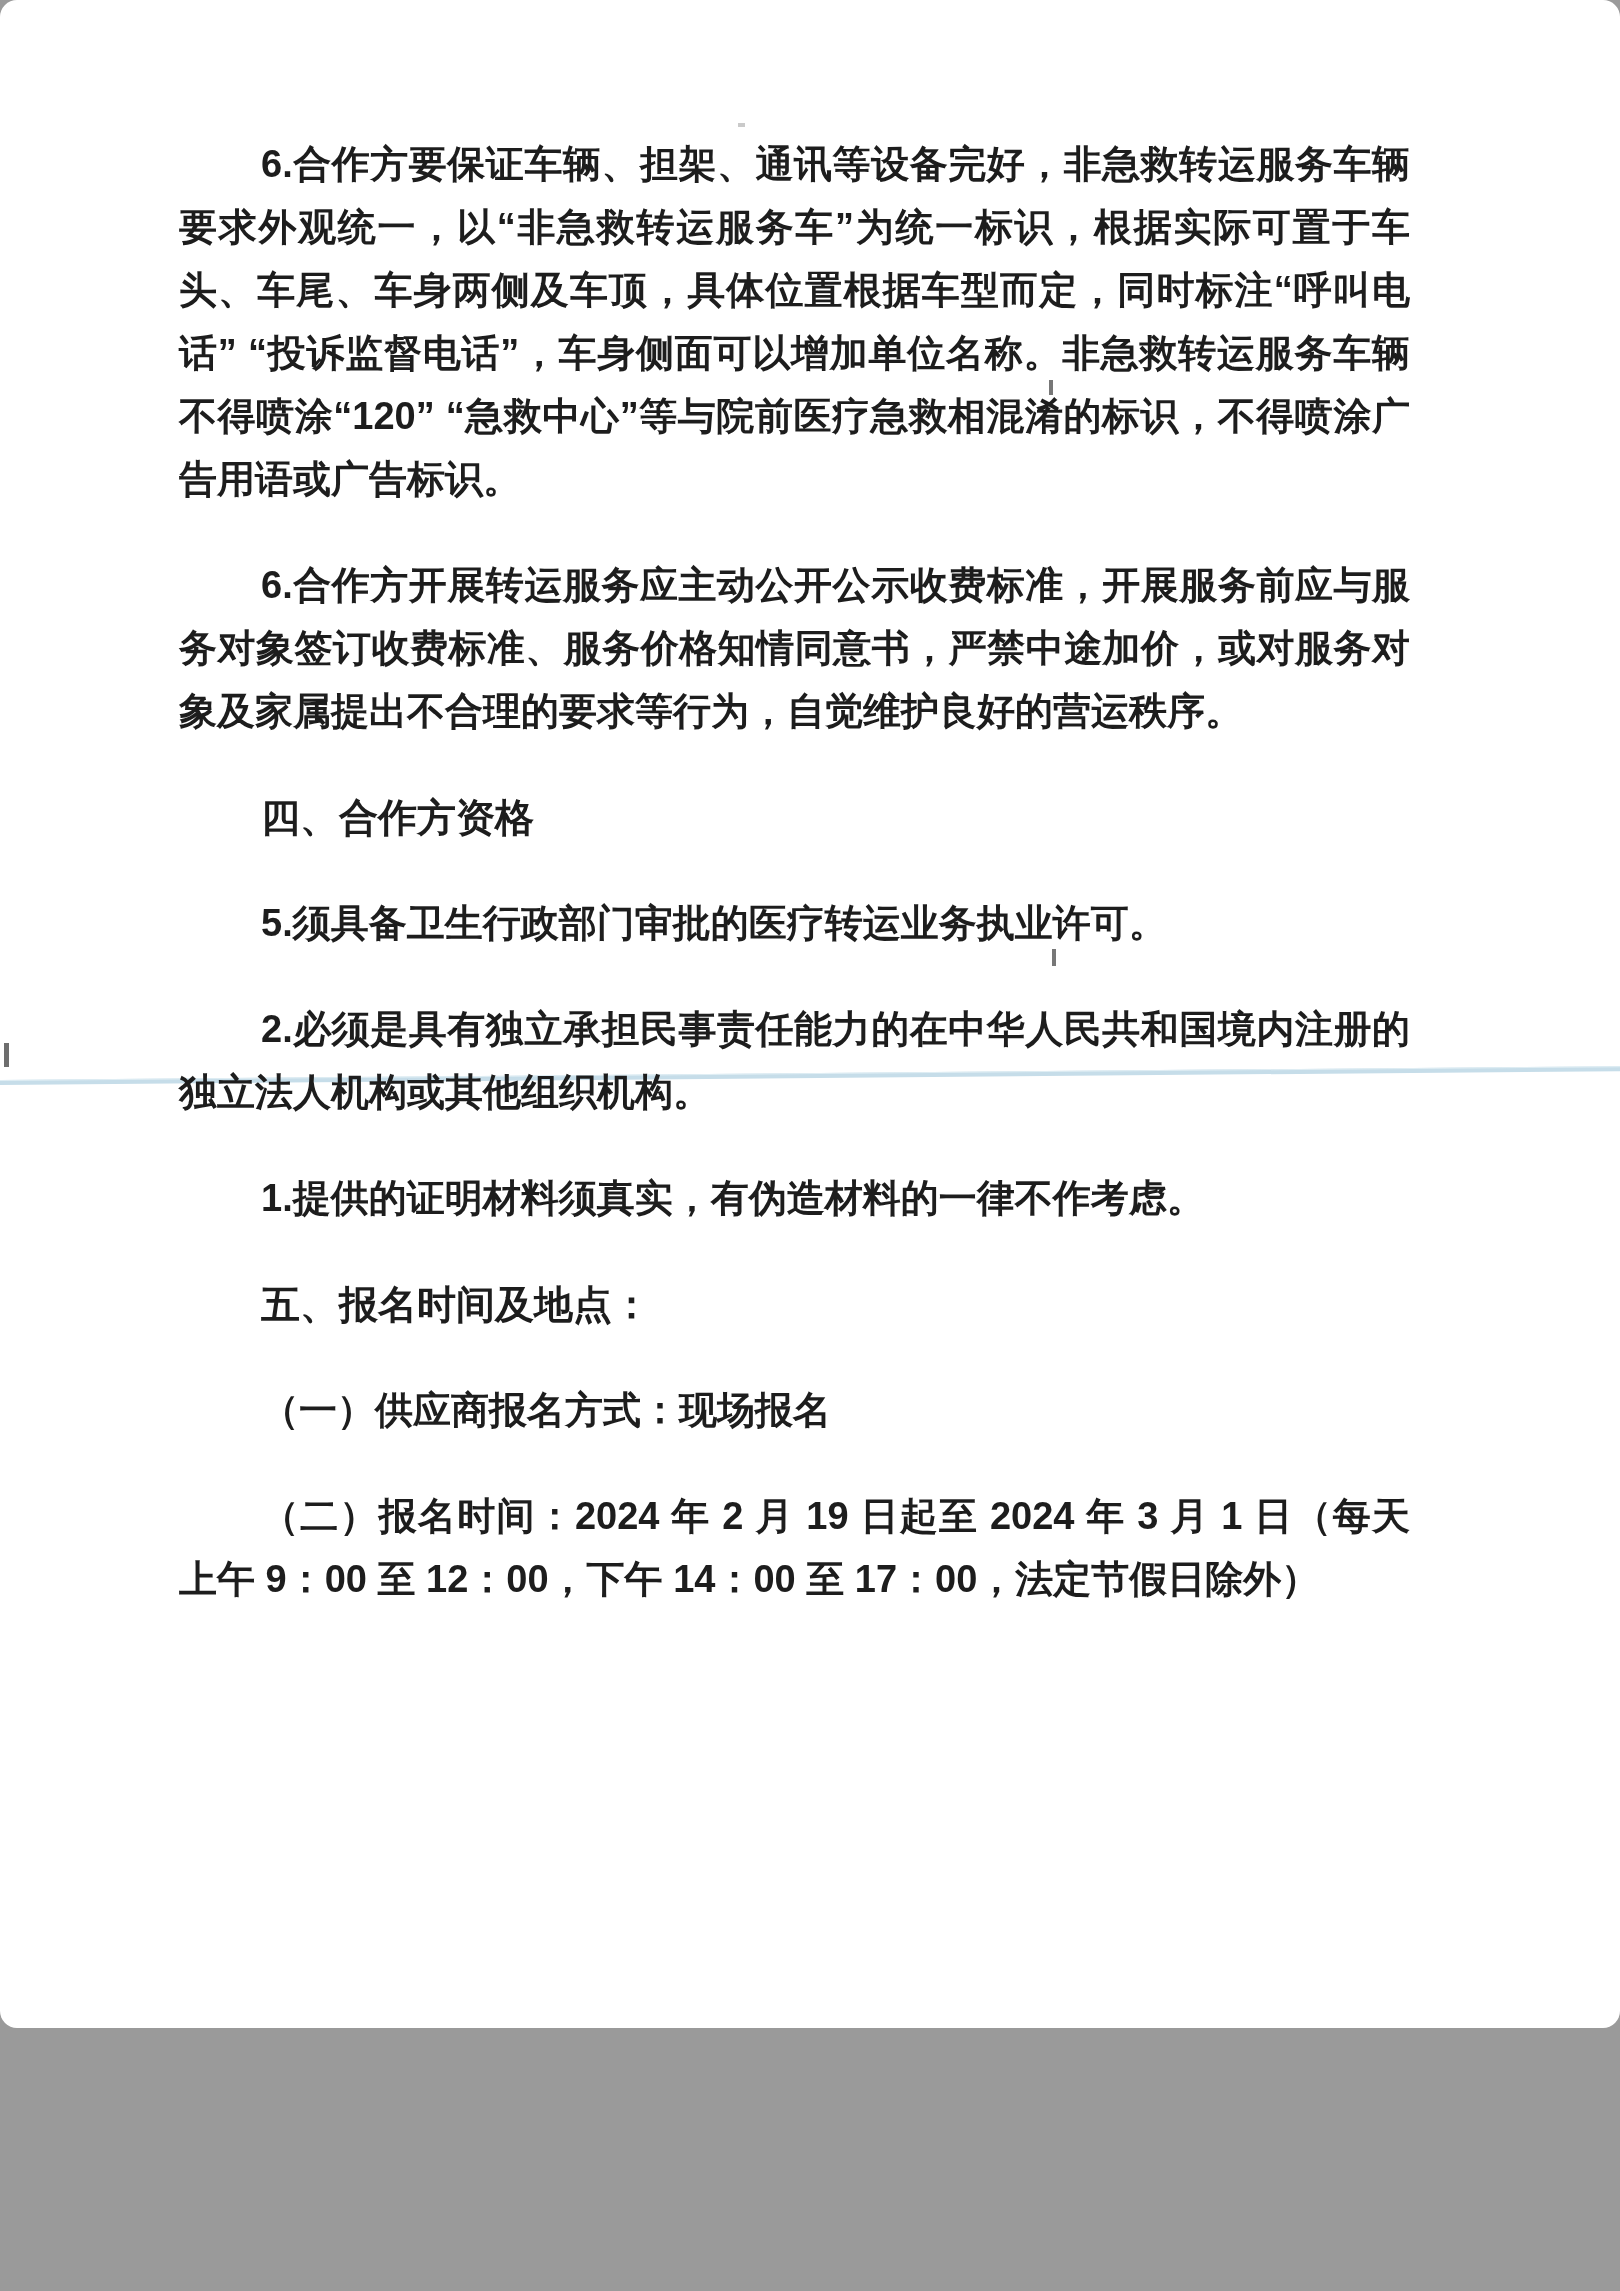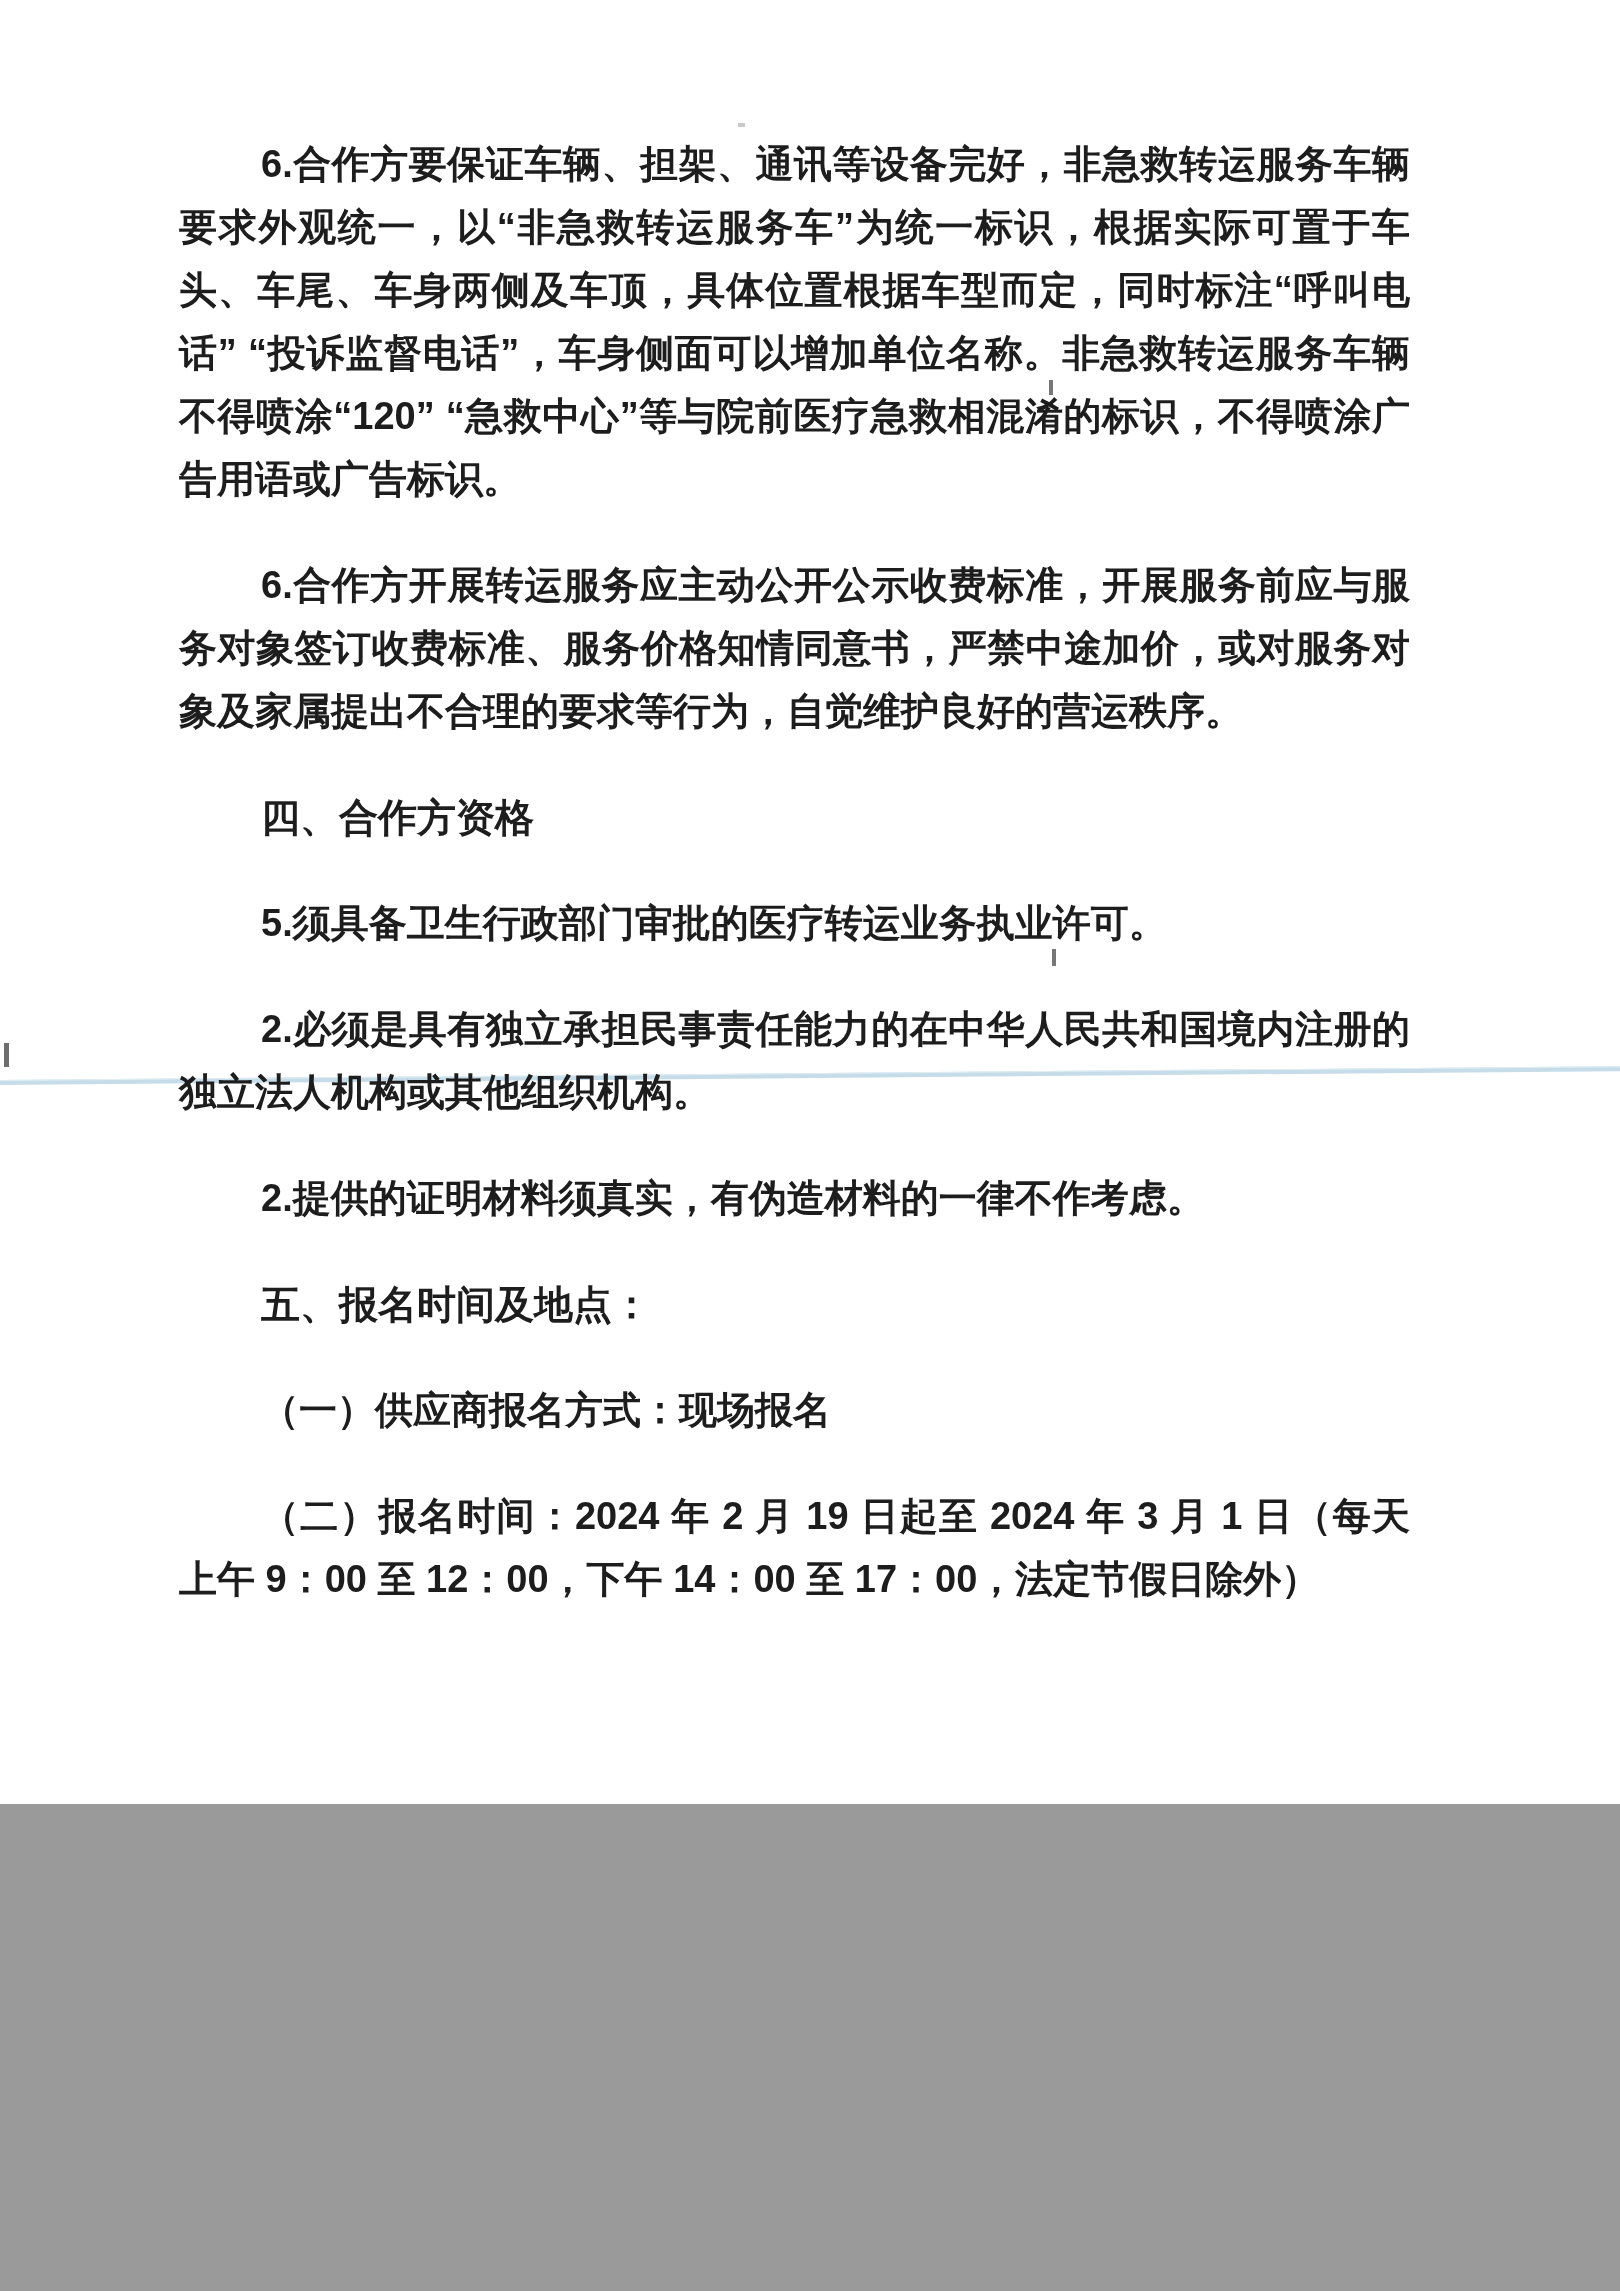--- a/index.html
+++ b/index.html
@@ -1,22 +1,23 @@
 <!DOCTYPE html>
 <html><head>
 <meta charset="utf-8">
 <style>
   html,body{margin:0;padding:0;background:#9a9a9a;}
   .doc{
     position:relative;
-    width:1620px;height:1804px;
+    width:1620px;height:2028px;
     background:#ffffff;
     overflow:hidden;
     font-family:"Liberation Sans",sans-serif;
     color:#1d1d1d;
+    border-radius:17px;
   }
   .textblock{
     position:absolute;
     left:179px;top:133px;width:1231px;
   }
   .para{
     margin:0 0 43px 0;
     font-size:38px;
     line-height:63px;
     font-weight:600;
@@ -79,21 +80,21 @@
 
   <div class="blue-line"></div>
 
   <div class="textblock">
     <p class="para">6.合作方要保证车辆、担架、通讯等设备完好，非急救转运服务车辆要求外观统一，以“非急救转运服务车”为统一标识，根据实际可置于车头、车尾、车身两侧及车顶，具体位置根据车型而定，同时标注“呼叫电话” “投诉监督电话”，车身侧面可以增加单位名称。非急救转运服务车辆不得喷涂“120” “急救中心”等与院前医疗急救相混淆的标识，不得喷涂广告用语或广告标识。</p>
     <p class="para">6.合作方开展转运服务应主动公开公示收费标准，开展服务前应与服务对象签订收费标准、服务价格知情同意书，严禁中途加价，或对服务对象及家属提出不合理的要求等行为，自觉维护良好的营运秩序。</p>
 
     <h2 class="heading">四、合作方资格</h2>
     <p class="para">5.须具备卫生行政部门审批的医疗转运业务执业许可。</p>
     <p class="para">2.必须是具有独立承担民事责任能力的在中华人民共和国境内注册的独立法人机构或其他组织机构。</p>
-    <p class="para">2.提供的证明材料须真实，有伪造材料的一律不作考虑。</p>
+    <p class="para">1.提供的证明材料须真实，有伪造材料的一律不作考虑。</p>
 
     <h2 class="heading">五、报名时间及地点：</h2>
     <p class="para">（一）供应商报名方式：现场报名</p>
     <p class="para">（二）报名时间：2024 年 2 月 19 日起至 2024 年 3 月 1 日（每天上午 9：00 至 12：00，下午 14：00 至 17：00，法定节假日除外）</p>
   </div>
 
   <div class="speck s-colon-1"></div>
   <div class="speck s-colon-2"></div>
   <div class="speck s-edge"></div>
   <div class="speck s-dot"></div>

